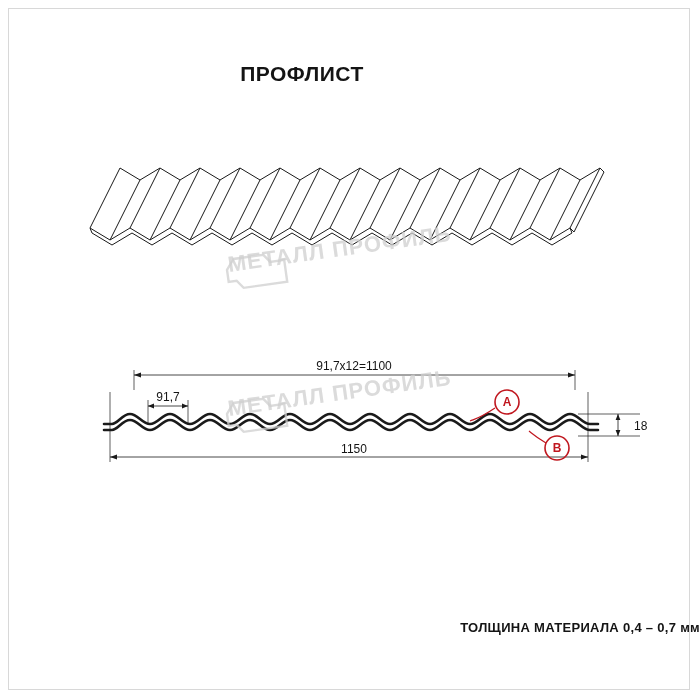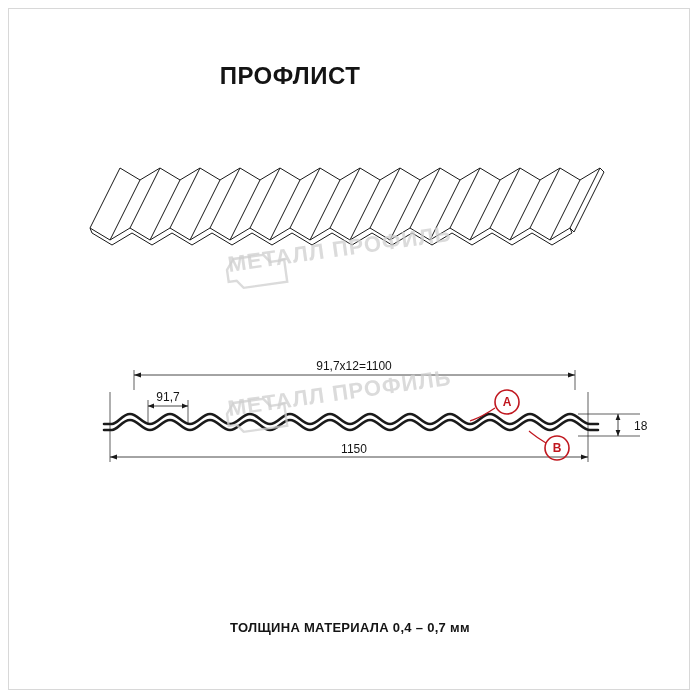--- a/index.html
+++ b/index.html
@@ -26,44 +26,44 @@
     left: 8px; top: 8px;
     width: 682px;
     height: 682px;
     border: 1px solid #d8d8d8;
     box-sizing: border-box;
     pointer-events: none;
   }
   .title {
     position: absolute;
     top: 62px;
-    left: 4px;
+    left: 16px;
     width: 572px;
     text-align: center;
-    font-size: 24px;
+    font-size: 21px;
     font-weight: bold;
     letter-spacing: 0.5px;
     color: #141414;
   }
   .subtitle {
     position: absolute;
     top: 104px;
     left: 0;
     width: 700px;
     text-align: center;
     font-size: 15px;
     font-weight: bold;
     color: #141414;
   }
   .footer-note {
     position: absolute;
     top: 620px;
     left: 0;
     width: 700px;
-    text-align: center;
+    text-align: right;
     font-size: 13px;
     font-weight: bold;
     letter-spacing: 0.3px;
     color: #141414;
   }
   svg.art {
     position: absolute;
     left: 0;
     top: 0;
     width: 700px;

